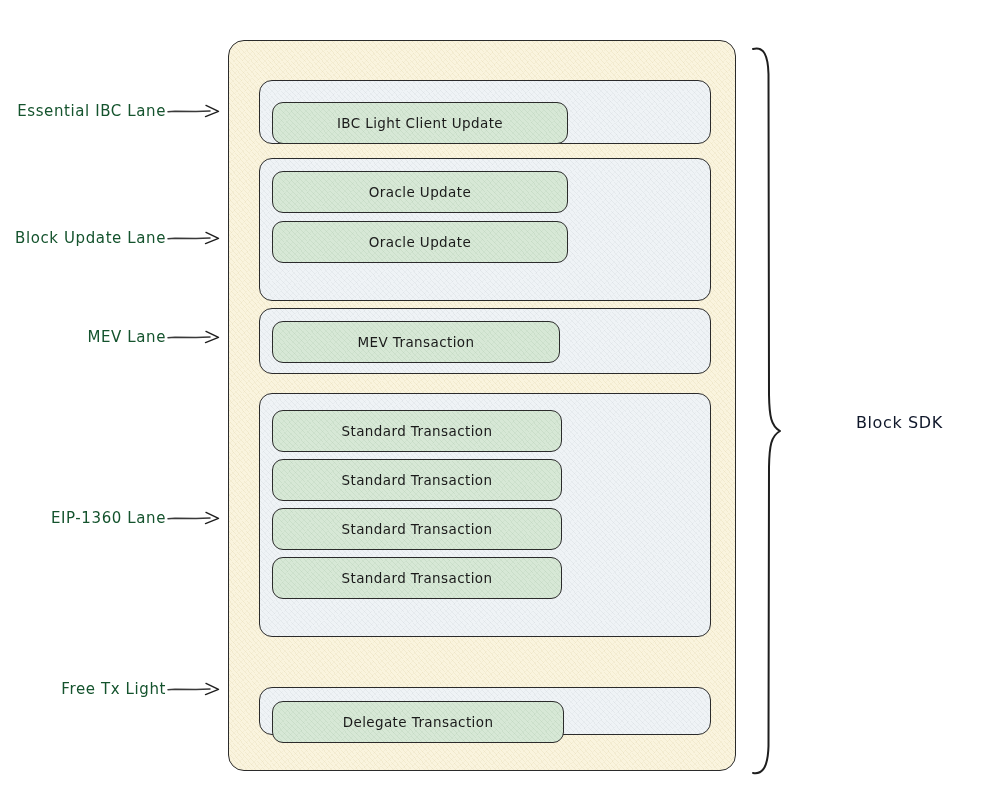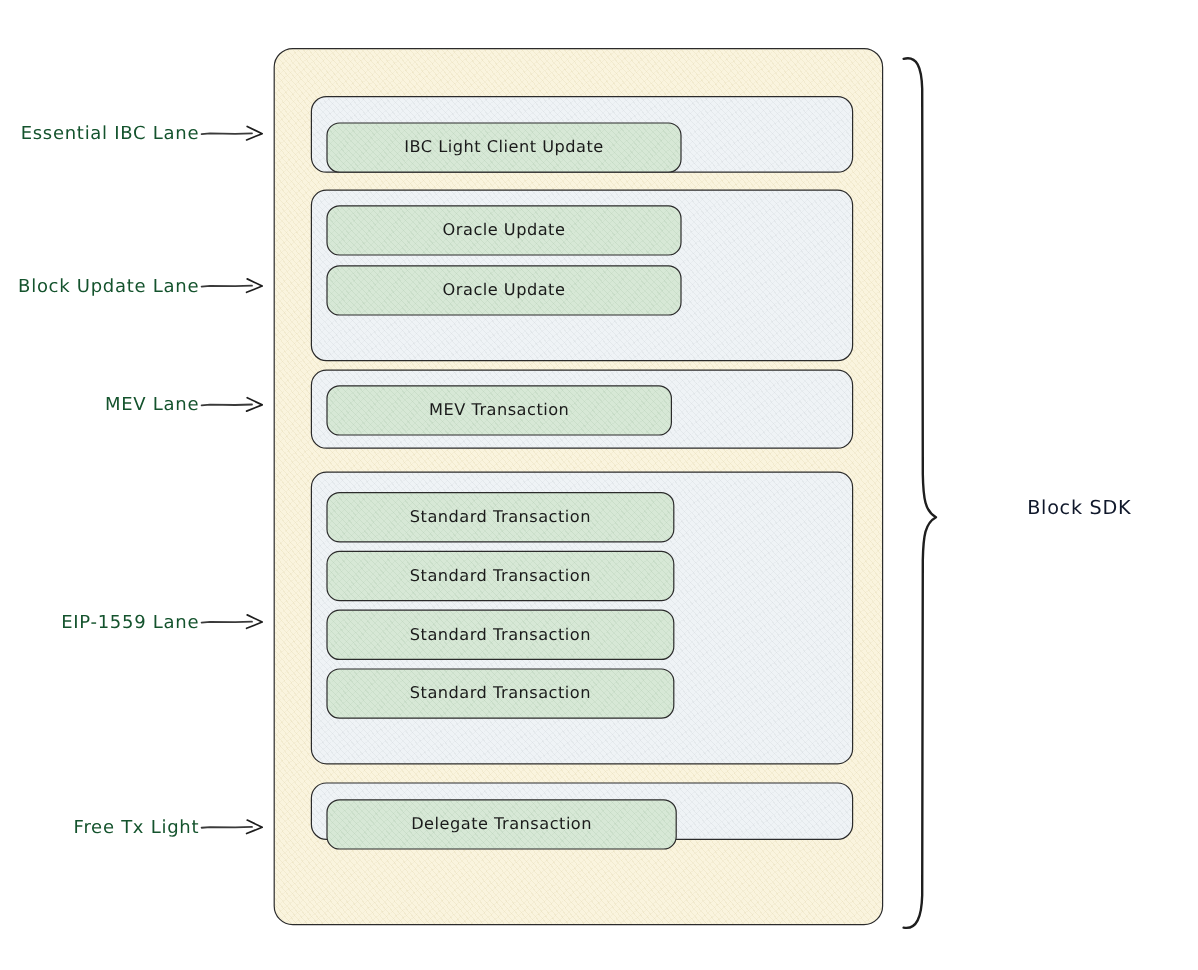--- a/index.html
+++ b/index.html
@@ -229,21 +229,21 @@
       <div class="tx-box" style="top:114px; width:290px;">
         <div class="sketch-hatch-green"></div>
         <span class="tx-label">Standard Transaction</span>
       </div>
       <div class="tx-box" style="top:163px; width:290px;">
         <div class="sketch-hatch-green"></div>
         <span class="tx-label">Standard Transaction</span>
       </div>
     </div>
 
-    <div class="lane" style="top:611px; height:48px;padding-left:12px;">
+    <div class="lane" style="top:646px; height:48px;padding-left:12px;">
       <div class="sketch-hatch"></div>
       <div class="tx-box" style="top:13px; width:292px;">
         <div class="sketch-hatch-green"></div>
         <span class="tx-label">Delegate Transaction</span>
       </div>
     </div>
   </div>
 
   <div class="annotation-row" style="top:100px;">
     <div class="annotation-text-wrap">
@@ -270,21 +270,21 @@
       <span class="lane-annotation">MEV Lane</span>
     </div>
     <svg class="leader" viewBox="0 0 62 22">
       <path d="M2 11.8 L9 11.2 L30 11.5 L44 11.1" stroke="#3a3a3a" stroke-width="1.5" fill="none" stroke-linecap="round"></path>
       <path d="M40 5.4 L52.5 11.4 L39.5 16.6" stroke="#1e1e1e" stroke-width="1.4" fill="none" stroke-linecap="round" stroke-linejoin="round"></path>
     </svg>
   </div>
 
   <div class="annotation-row" style="top:507px;">
     <div class="annotation-text-wrap">
-      <span class="lane-annotation">EIP-1559 Lane</span>
+      <span class="lane-annotation">EIP-1360 Lane</span>
     </div>
     <svg class="leader" viewBox="0 0 62 22">
       <path d="M2 11.8 L9 11.2 L30 11.5 L44 11.1" stroke="#3a3a3a" stroke-width="1.5" fill="none" stroke-linecap="round"></path>
       <path d="M40 5.4 L52.5 11.4 L39.5 16.6" stroke="#1e1e1e" stroke-width="1.4" fill="none" stroke-linecap="round" stroke-linejoin="round"></path>
     </svg>
   </div>
 
   <div class="annotation-row" style="top:678px;">
     <div class="annotation-text-wrap">
       <span class="lane-annotation">Free Tx Light</span>

